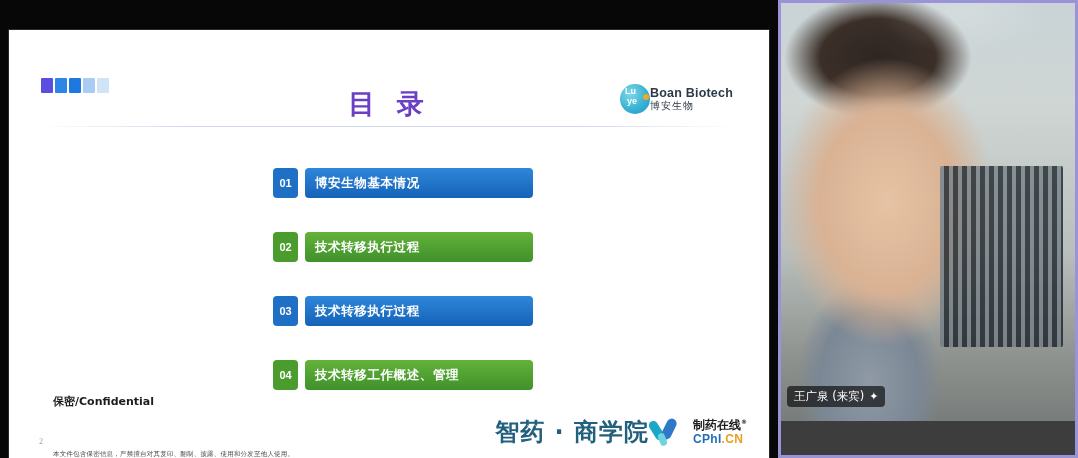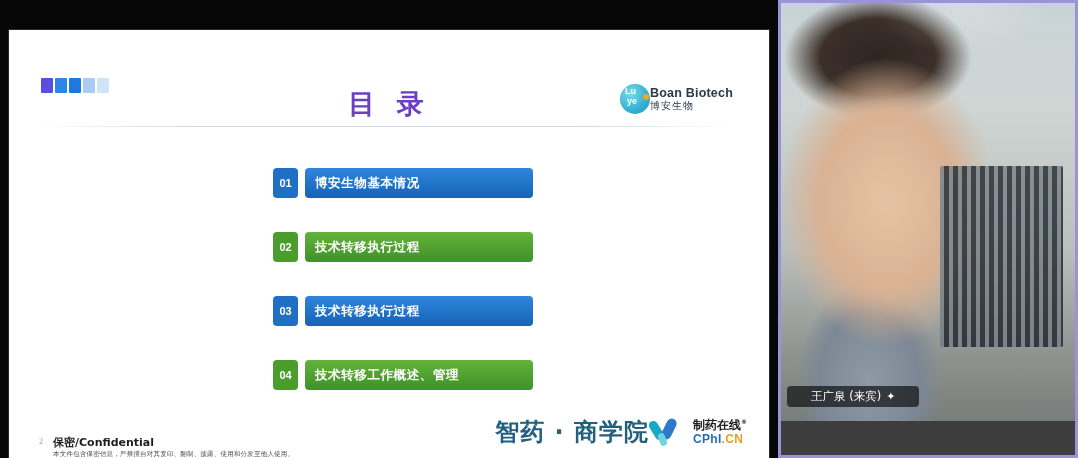--- a/index.html
+++ b/index.html
@@ -206,20 +206,21 @@
     font-weight: bold;
     color: #1d1d1d;
     font-family: "DejaVu Sans", "Liberation Sans", sans-serif;
   }
   .confidential .c-body {
     font-size: 6.5px;
     color: #4a4a4a;
     letter-spacing: 0.2px;
     font-family: "DejaVu Sans", sans-serif;
     white-space: nowrap;
+    margin-top: 41px;
   }
 
   
   .branding {
     position: absolute;
     right: 22px;
     bottom: 10px;
     display: flex;
     align-items: center;
     gap: 2px;
@@ -315,21 +316,21 @@
   }
   #name-label {
     position: absolute;
     left: 6px;
     bottom: 48px;
     display: flex;
     align-items: center;
     gap: 5px;
     background: rgba(0,0,0,0.62);
     border-radius: 4px;
-    padding: 3px 24px;
+    padding: 3px 7px;
   }
   #name-label .nm {
     color: #ffffff;
     font-size: 11.5px;
     font-family: "DejaVu Sans", sans-serif;
     white-space: nowrap;
   }
   #name-label .pin {
     color: #ffffff;
     font-size: 11px;

